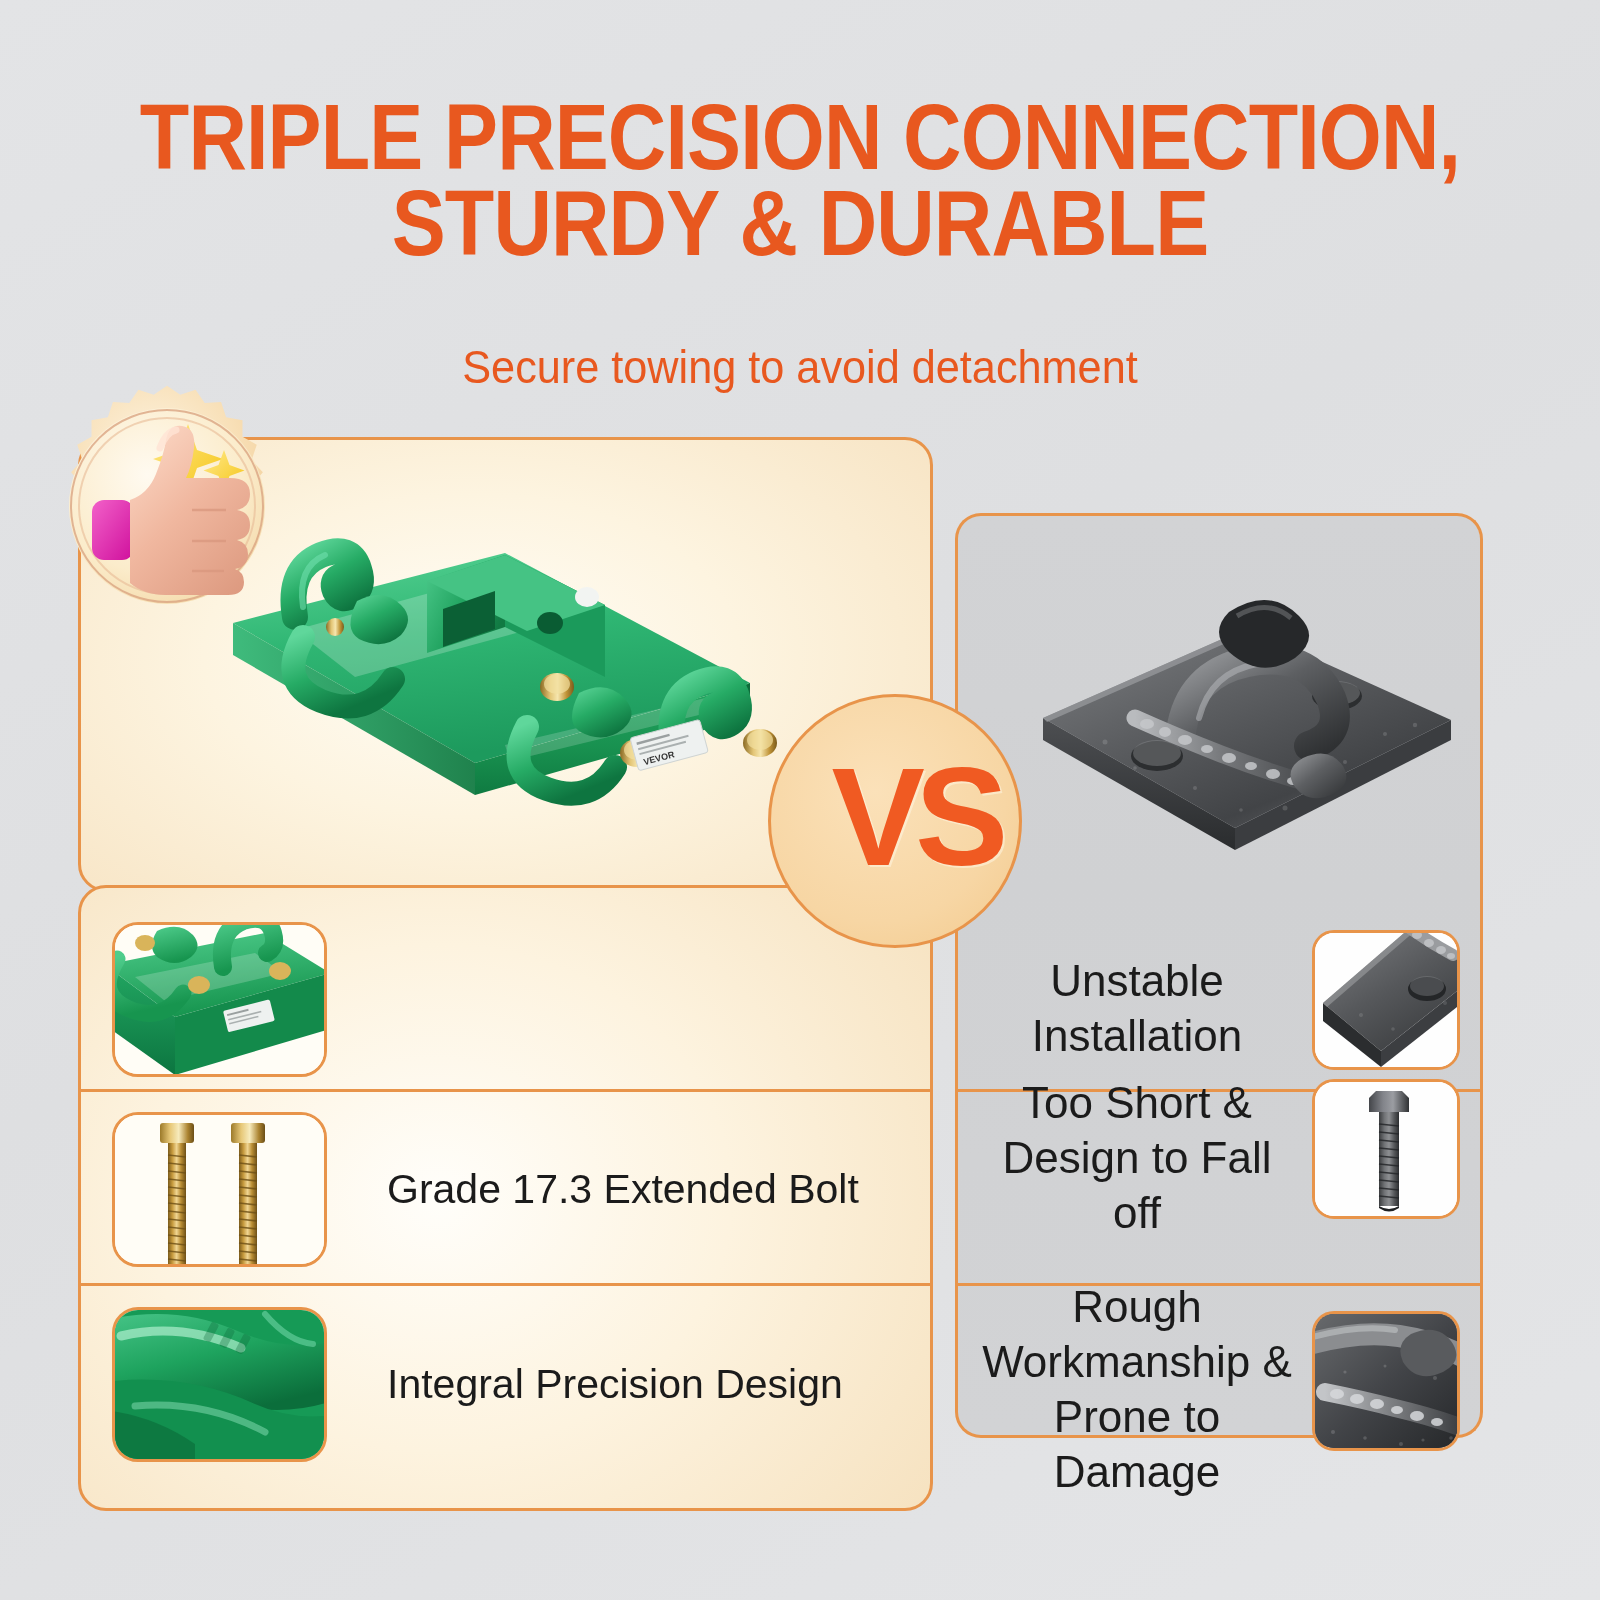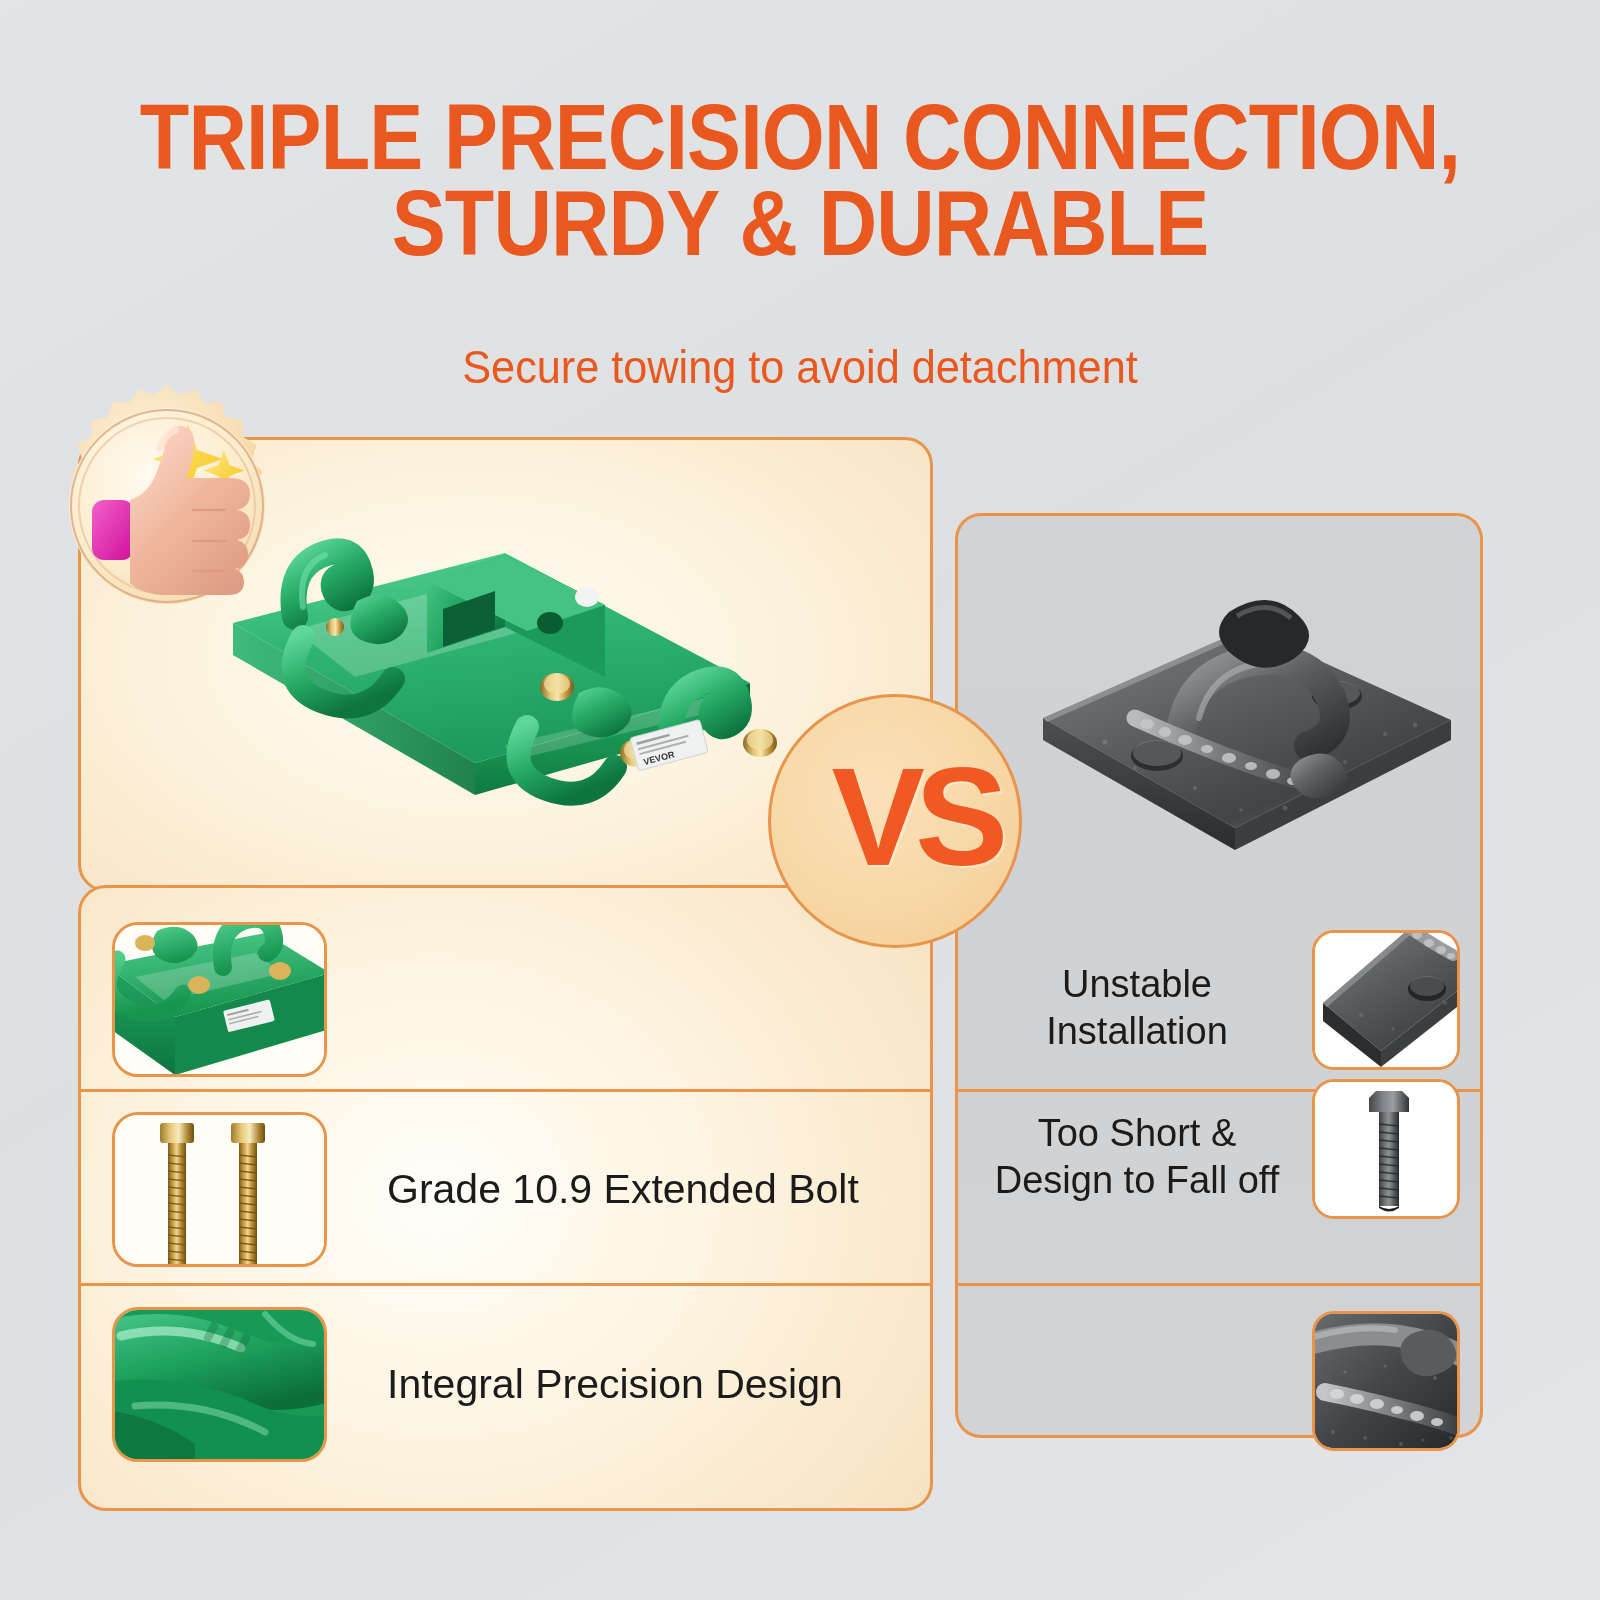--- a/index.html
+++ b/index.html
@@ -101,21 +101,21 @@
     font-weight:400;flex:1;
   }
 
   .rowR{position:absolute;left:978px;width:482px;display:flex;align-items:center;justify-content:flex-end;}
   .thumbR{
     width:148px;height:140px;border:3px solid #e8944a;border-radius:22px;
     background:#ffffff;overflow:hidden;position:relative;flex:none;
     box-sizing:border-box;order:2;
   }
   .labelR{
-    color:#1b1b1b;font-size:38px;line-height:1.25;text-align:center;
+    color:#1b1b1b;font-size:44px;line-height:1.25;text-align:center;
     flex:1;order:1;padding-right:16px;margin-top:16px;
   }
 
   .divL{position:absolute;left:78px;width:855px;height:3px;background:#e8944a;}
   .divR{position:absolute;left:955px;width:528px;height:3px;background:#e8944a;}
 </style>
 </head>
 <body>
 
 <div class="headline">
@@ -461,21 +461,21 @@
             <line x1="-9" y1="104" x2="9" y2="106"></line>
           <line x1="-9" y1="112" x2="9" y2="114"></line>
             <line x1="-9" y1="120" x2="9" y2="122"></line>
           <line x1="-9" y1="128" x2="9" y2="130"></line>
             <line x1="-9" y1="136" x2="9" y2="138"></line>
           <line x1="-9" y1="144" x2="9" y2="146"></line>
         </g>
       </g>
     </svg>
   </div>
-  <div class="labelL">Grade 10.9 Extended Bolt</div>
+  <div class="labelL">Grade 17.3 Extended Bolt</div>
 </div>
 
 <div class="rowL" style="top:1300px;height:168px;">
   <div class="thumbL">
     <svg viewBox="0 0 215 155" width="215" height="155">
       <defs>
         <linearGradient id="w1" x1="0" y1="0" x2="0.6" y2="1">
           <stop offset="0%" stop-color="#46c487"></stop>
             <stop offset="50%" stop-color="#1ea35e"></stop>
           <stop offset="100%" stop-color="#0b6e3b"></stop>
@@ -577,20 +577,24 @@
           <line x1="-10" y1="90" x2="10" y2="92"></line>
             <line x1="-10" y1="98" x2="10" y2="100"></line>
         </g>
         <path d="M-10 108 q10 6 20 0 l0 2 q-10 7 -20 0 z" fill="#1f2123"></path>
       </g>
     </svg>
   </div>
 </div>
 
 <div class="rowR" style="top:1300px;height:162px;">
+  <div class="labelR">
+    <div>Rough Workmanship &amp;</div>
+    <div>Prone to Damage</div>
+  </div>
   <div class="thumbR">
     <svg viewBox="0 0 148 140" width="148" height="140">
       <defs>
         <linearGradient id="rw" x1="0" y1="0" x2="1" y2="1">
           <stop offset="0%" stop-color="#6e7073"></stop>
             <stop offset="50%" stop-color="#44464a"></stop>
           <stop offset="100%" stop-color="#232527"></stop>
         </linearGradient>
         <linearGradient id="rwb" x1="0" y1="0" x2="1" y2="0">
           <stop offset="0%" stop-color="#c3c5c8"></stop>

